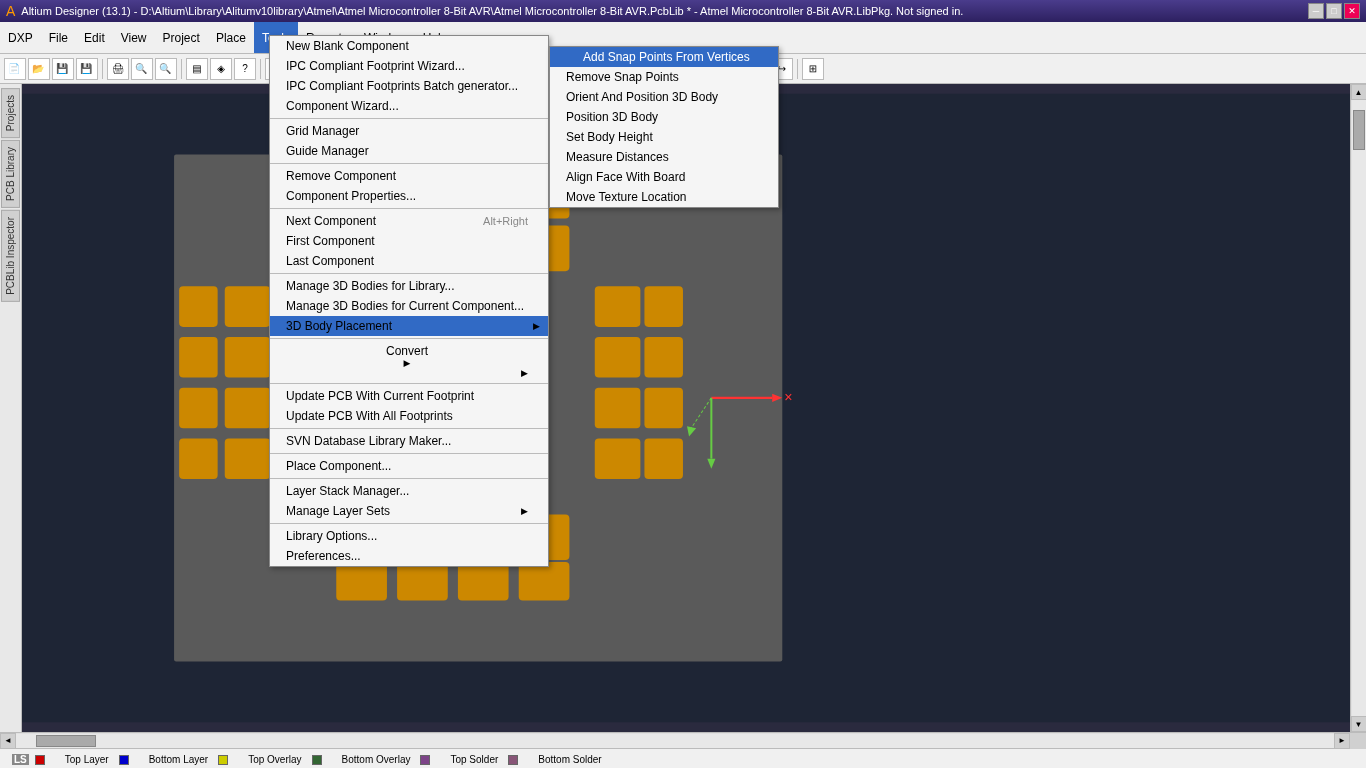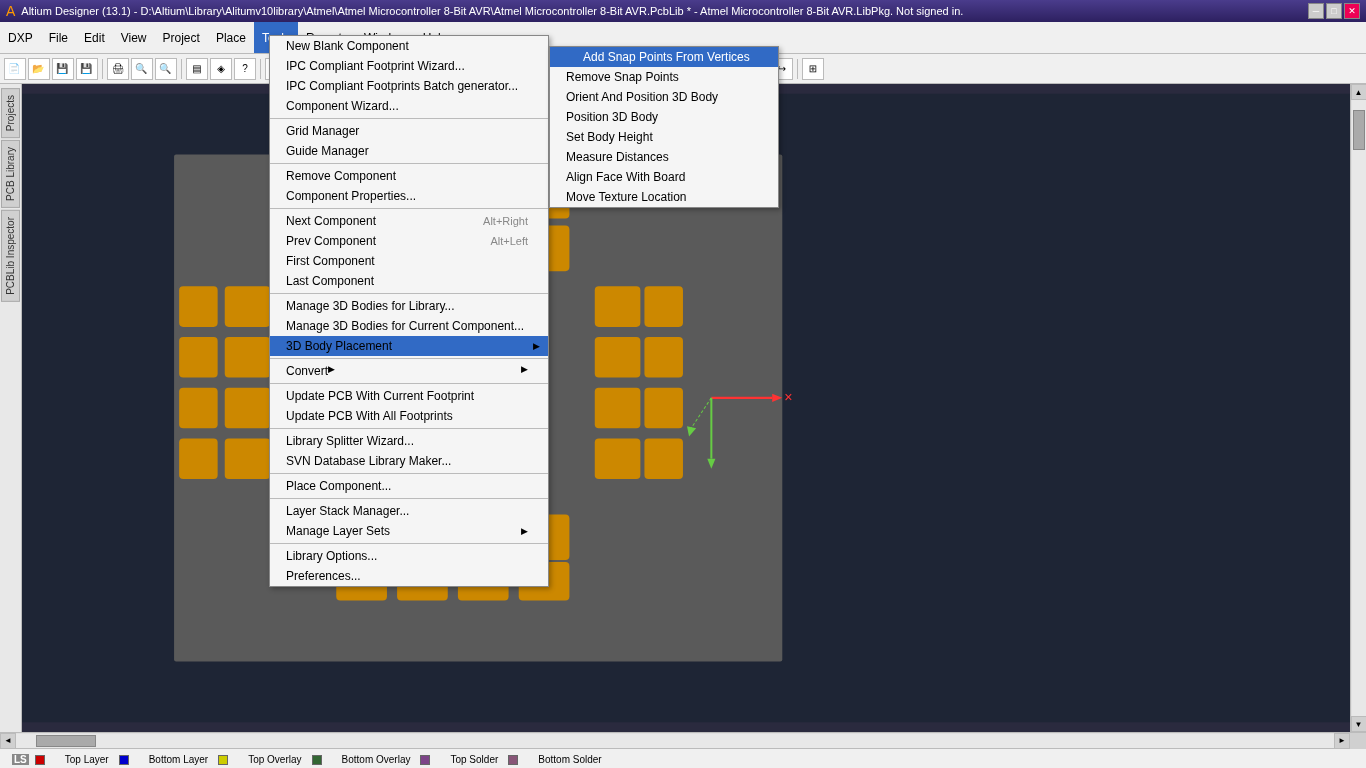--- a/index.html
+++ b/index.html
@@ -521,56 +521,49 @@
   </div>
   <div class="dropdown-item">
     <span>Component Properties...</span>
   </div>
   <div class="menu-sep"></div>
   <div class="dropdown-item">
     <span>Next Component</span>
     <span class="shortcut">Alt+Right</span>
   </div>
   <div class="dropdown-item">
-    <span>Prev Component</span>
-    <span class="shortcut">Alt+Left</span>
-  </div>
-  <div class="dropdown-item">
     <span>First Component</span>
   </div>
   <div class="dropdown-item">
     <span>Last Component</span>
   </div>
   <div class="menu-sep"></div>
   <div class="dropdown-item">
     <span>Manage 3D Bodies for Library...</span>
   </div>
   <div class="dropdown-item">
     <span>Manage 3D Bodies for Current Component...</span>
   </div>
   <div class="dropdown-item active" style="display:flex; align-items:center; justify-content:space-between; padding: 3px 8px 3px 16px; background:#316ac5; color:#000000;">
     <span>3D Body Placement</span>
     <span style="font-size:9px;">▶</span>
   </div>
   <div class="menu-sep"></div>
-  <div class="dropdown-item has-submenu" style="display:flex; align-items:flex-start; justify-content:space-between;">
+  <div class="dropdown-item has-submenu" style="display:flex; align-items:center; justify-content:space-between;flex-direction:column;">
     <span>Convert</span>
     <span style="font-size:9px;">▶</span>
   </div>
   <div class="menu-sep"></div>
   <div class="dropdown-item">
     <span>Update PCB With Current Footprint</span>
   </div>
   <div class="dropdown-item">
     <span>Update PCB With All Footprints</span>
   </div>
   <div class="menu-sep"></div>
-  <div class="dropdown-item">
-    <span>Library Splitter Wizard...</span>
-  </div>
   <div class="dropdown-item">
     <span>SVN Database Library Maker...</span>
   </div>
   <div class="menu-sep"></div>
   <div class="dropdown-item">
     <span>Place Component...</span>
   </div>
   <div class="menu-sep"></div>
   <div class="dropdown-item">
     <span>Layer Stack Manager...</span>

